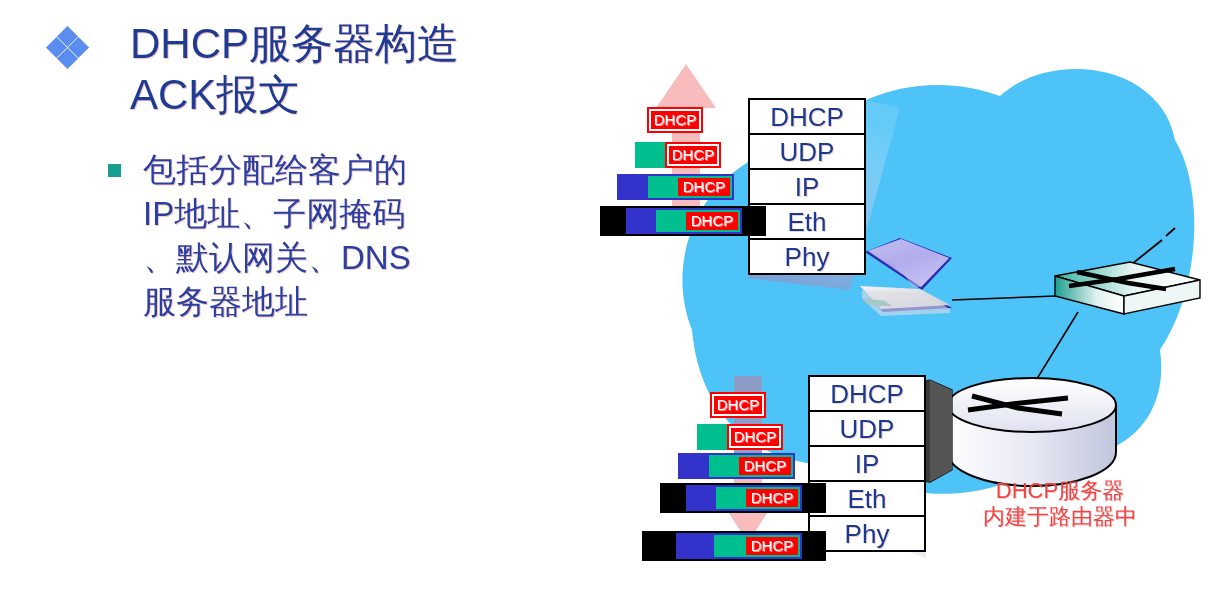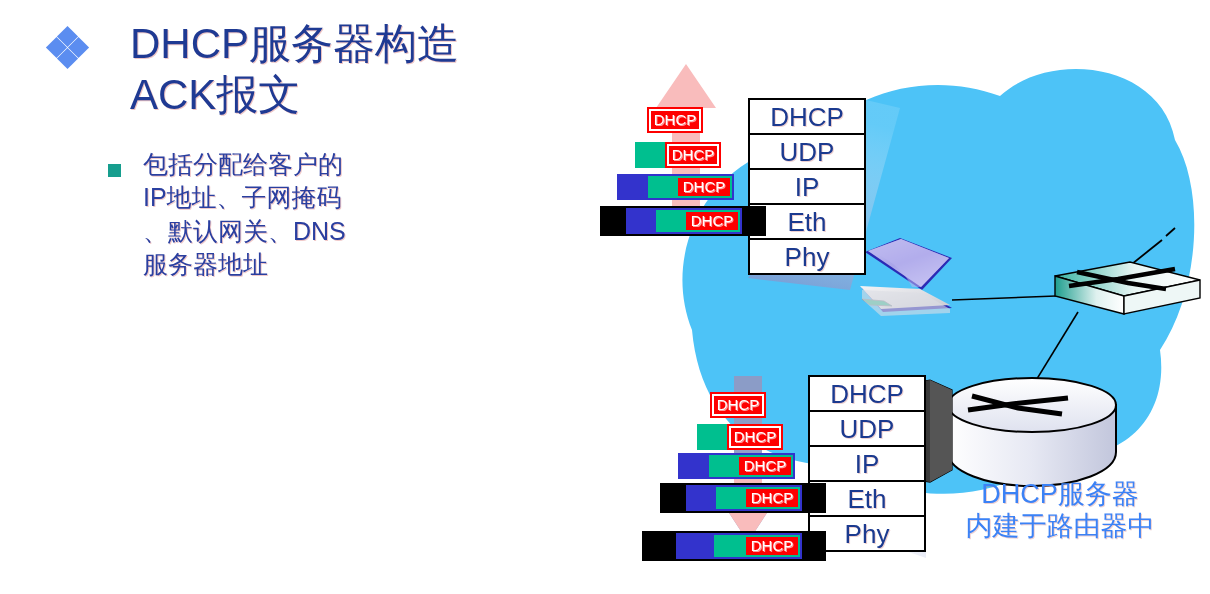--- a/index.html
+++ b/index.html
@@ -65,21 +65,21 @@
   }
   .square-bullet {
     width: 13px; height: 13px;
     background: #169e8e;
     flex: 0 0 13px;
     margin-top: 16px;
     margin-right: 22px;
   }
   .l2-text {
     color: #2a3fa0;
-    font-size: 25px;
+    font-size: 33px;
     line-height: 1.33;
     white-space: pre-line;
     text-shadow: 1px 1px 0 rgba(200,60,60,0.28);
   }
 
   
   #diagram {
     position: absolute;
     left: 600px; top: 0;
     width: 610px; height: 594px;
@@ -136,22 +136,22 @@
   }
   
   .frame-udp { border: 2px solid #00bf8f; background:#fff; box-sizing: border-box; display:flex; }
   .frame-ip  { border: 2px solid #3333cc; background:#fff; box-sizing: border-box; display:flex; }
   .frame-eth { border: 2px solid #000;    background:#fff; box-sizing: border-box; display:flex; }
 
   .arrow-up, .arrow-down { position: absolute; }
 
   .caption {
     position: absolute;
-    color: #3b82f6;
-    font-size: 27px;
+    color: #ef4444;
+    font-size: 22px;
     line-height: 1.2;
     text-align: center;
     white-space: pre-line;
     text-shadow: 1px 1px 0 rgba(190,70,70,0.25);
   }
 </style>
 </head>
 <body>
 
 <div id="text-panel">

